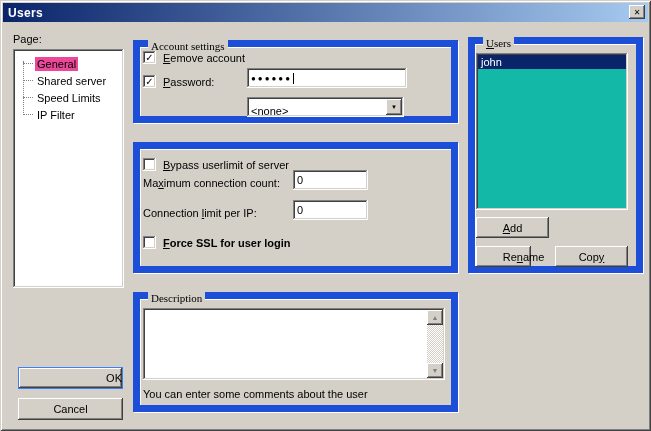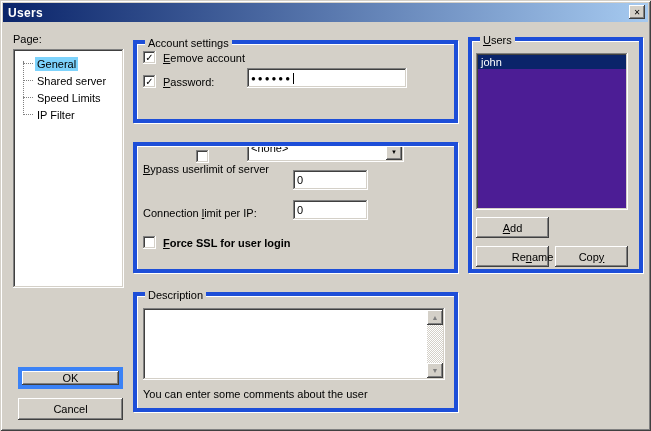--- a/index.html
+++ b/index.html
@@ -30,70 +30,71 @@
     background:#d4d0c8;
     box-shadow: inset -1px -1px 0 #404040, inset 1px 1px 0 #ffffff,
                 inset -2px -2px 0 #808080, inset 2px 2px 0 #d4d0c8;
   }
   .sunken {
     background:#ffffff;
     box-shadow: inset -1px -1px 0 #ffffff, inset 1px 1px 0 #808080,
                 inset -2px -2px 0 #d4d0c8, inset 2px 2px 0 #404040;
   }
   .groupbox {
-    position:absolute; border:4px solid #1d4ed8;
+    position:absolute; border:7px solid #1d4ed8;
     box-shadow: 1px 1px 0 #ffffff, inset 1px 1px 0 #ffffff;
+    font-family: Liberation Serif, serif;
   }
   .group-label {
     position:absolute; top:-7px; left:8px; background:#d4d0c8; padding:0 3px;
     line-height:12px;
   }
   .mn { text-decoration:underline; }
 
   .btn {
     position:absolute; display:flex; align-items:center; justify-content:center;
     background:#d4d0c8; font-size:11px; cursor:default;
     box-shadow: inset -1px -1px 0 #404040, inset 1px 1px 0 #ffffff,
                 inset -2px -2px 0 #808080, inset 2px 2px 0 #d4d0c8;
   }
-  .btn.default { border:4px solid #3b82f6; }
+  .btn.default { border:1px solid #3b82f6;justify-content:flex-end; }
 
   .label { position:absolute; white-space:nowrap; line-height:13px; }
 
   .checkbox-row { position:absolute; display:flex; align-items:center; }
   .checkbox {
     width:13px; height:13px; margin-right:7px; background:#fff; flex:none;
     display:flex; align-items:center; justify-content:center;
     font-size:10px; font-weight:bold; line-height:11px;
     box-shadow: inset -1px -1px 0 #ffffff, inset 1px 1px 0 #808080,
                 inset -2px -2px 0 #d4d0c8, inset 2px 2px 0 #404040;
   }
 
   .field { position:absolute; display:flex; align-items:center; padding-left:4px; }
   .pwd-text { font-size:8px; letter-spacing:2px; }
   .caret { display:inline-block; width:1px; height:11px; background:#000; margin-left:1px; }
 
-  .combo { position:absolute; padding-left:4px; display:flex; align-items:flex-start;margin-top:45px; }
+  .combo { position:absolute; padding-left:4px; display:flex; align-items:flex-end; }
   .combo-arrow-btn {
     position:absolute; right:2px; top:2px; bottom:2px; width:16px;
     display:flex; align-items:center; justify-content:center; font-size:6px; color:#000;
   }
 
   
   .tree { position:absolute; left:13px; top:49px; width:111px; height:239px; }
   .tree-inner { position:absolute; inset:2px; overflow:hidden; }
   .tree-vline { position:absolute; left:8px; top:10px; height:54px; border-left:1px dotted #808080; }
   .tree-row { position:relative; height:17px; display:flex; align-items:center; padding-left:20px; }
   .tree-conn { position:absolute; left:8px; top:8px; width:10px; border-top:1px dotted #808080; }
   .tree-label { padding:0 2px; line-height:14px; white-space:nowrap; }
-  .tree-label.selected { background:#7dd3fc; }
+  .tree-label.selected { background:#ec4899; }
 
   
   .listbox { position:absolute; left:476px; top:53px; width:152px; height:157px; }
-  .list-inner { position:absolute; inset:2px; overflow:hidden; background:#4c1d95; }
+  .list-inner { position:absolute; inset:2px; overflow:hidden; background:#14b8a6; }
   .list-item { height:14px; line-height:14px; padding-left:3px; }
   .list-item.selected { background:#0a246a; color:#fff; }
 
   
   .textarea { position:absolute; left:143px; top:308px; width:302px; height:72px; }
   .textarea-content { position:absolute; left:2px; top:2px; right:18px; bottom:2px; background:#fff; overflow:hidden; }
   .vscroll {
     position:absolute; right:2px; top:2px; bottom:2px; width:16px;
     background:#fff;
     background-image:repeating-conic-gradient(#ffffff 0% 25%, #d4d0c8 0% 50%);
@@ -170,25 +171,26 @@
 
   <div class="combo sunken" style="left:247px; top:97px; width:157px; height:20px;">
     <span>&lt;none&gt;</span>
     <span class="combo-arrow-btn raised">
         <span>▼</span>
       </span>
   </div>
 
   <div class="groupbox" style="left:133px; top:142px; width:325px; height:131px;"></div>
 
-  <div class="checkbox-row" style="left:143px; top:150px;flex-direction:column;">
+  <div class="checkbox-row" style="left:143px; top:158px;">
     <span class="checkbox"></span>
     <span><span></span><span class="mn">B</span><span>ypass userlimit of server</span></span>
   </div>
 
+  <div class="label" style="left:143px; top:177px;"><span>Ma</span><span class="mn">x</span><span>imum connection count:</span></div>
   <div class="field sunken" style="left:293px; top:170px; width:75px; height:20px;">
     <span>0</span>
   </div>
 
   <div class="label" style="left:143px; top:207px;"><span>Connection </span><span class="mn">l</span><span>imit per IP:</span></div>
   <div class="field sunken" style="left:293px; top:200px; width:75px; height:20px;">
     <span>0</span>
   </div>
 
   <div class="checkbox-row" style="left:143px; top:236px;font-weight:bold;">
@@ -220,21 +222,21 @@
 
   <div class="listbox sunken">
     <div class="list-inner">
       <div class="list-item selected">john</div>
     </div>
   </div>
 
   <div class="btn" style="left:476px; top:217px; width:73px; height:21px;">
     <span><span></span><span class="mn">A</span><span>dd</span></span>
   </div>
-  <div class="btn" style="left:476px; top:246px; width:73px; height:21px;padding-left:40px;">
+  <div class="btn" style="left:476px; top:246px; width:55px; height:21px;padding-left:40px;">
     <span><span>Re</span><span class="mn">n</span><span>ame</span></span>
   </div>
   <div class="btn" style="left:555px; top:246px; width:73px; height:21px;">
     <span><span>Cop</span><span class="mn">y</span><span></span></span>
   </div>
 
   <div class="btn default" style="left:18px; top:367px; width:105px; height:22px;">
     <span>OK</span>
   </div>
   <div class="btn" style="left:18px; top:398px; width:105px; height:22px;">

